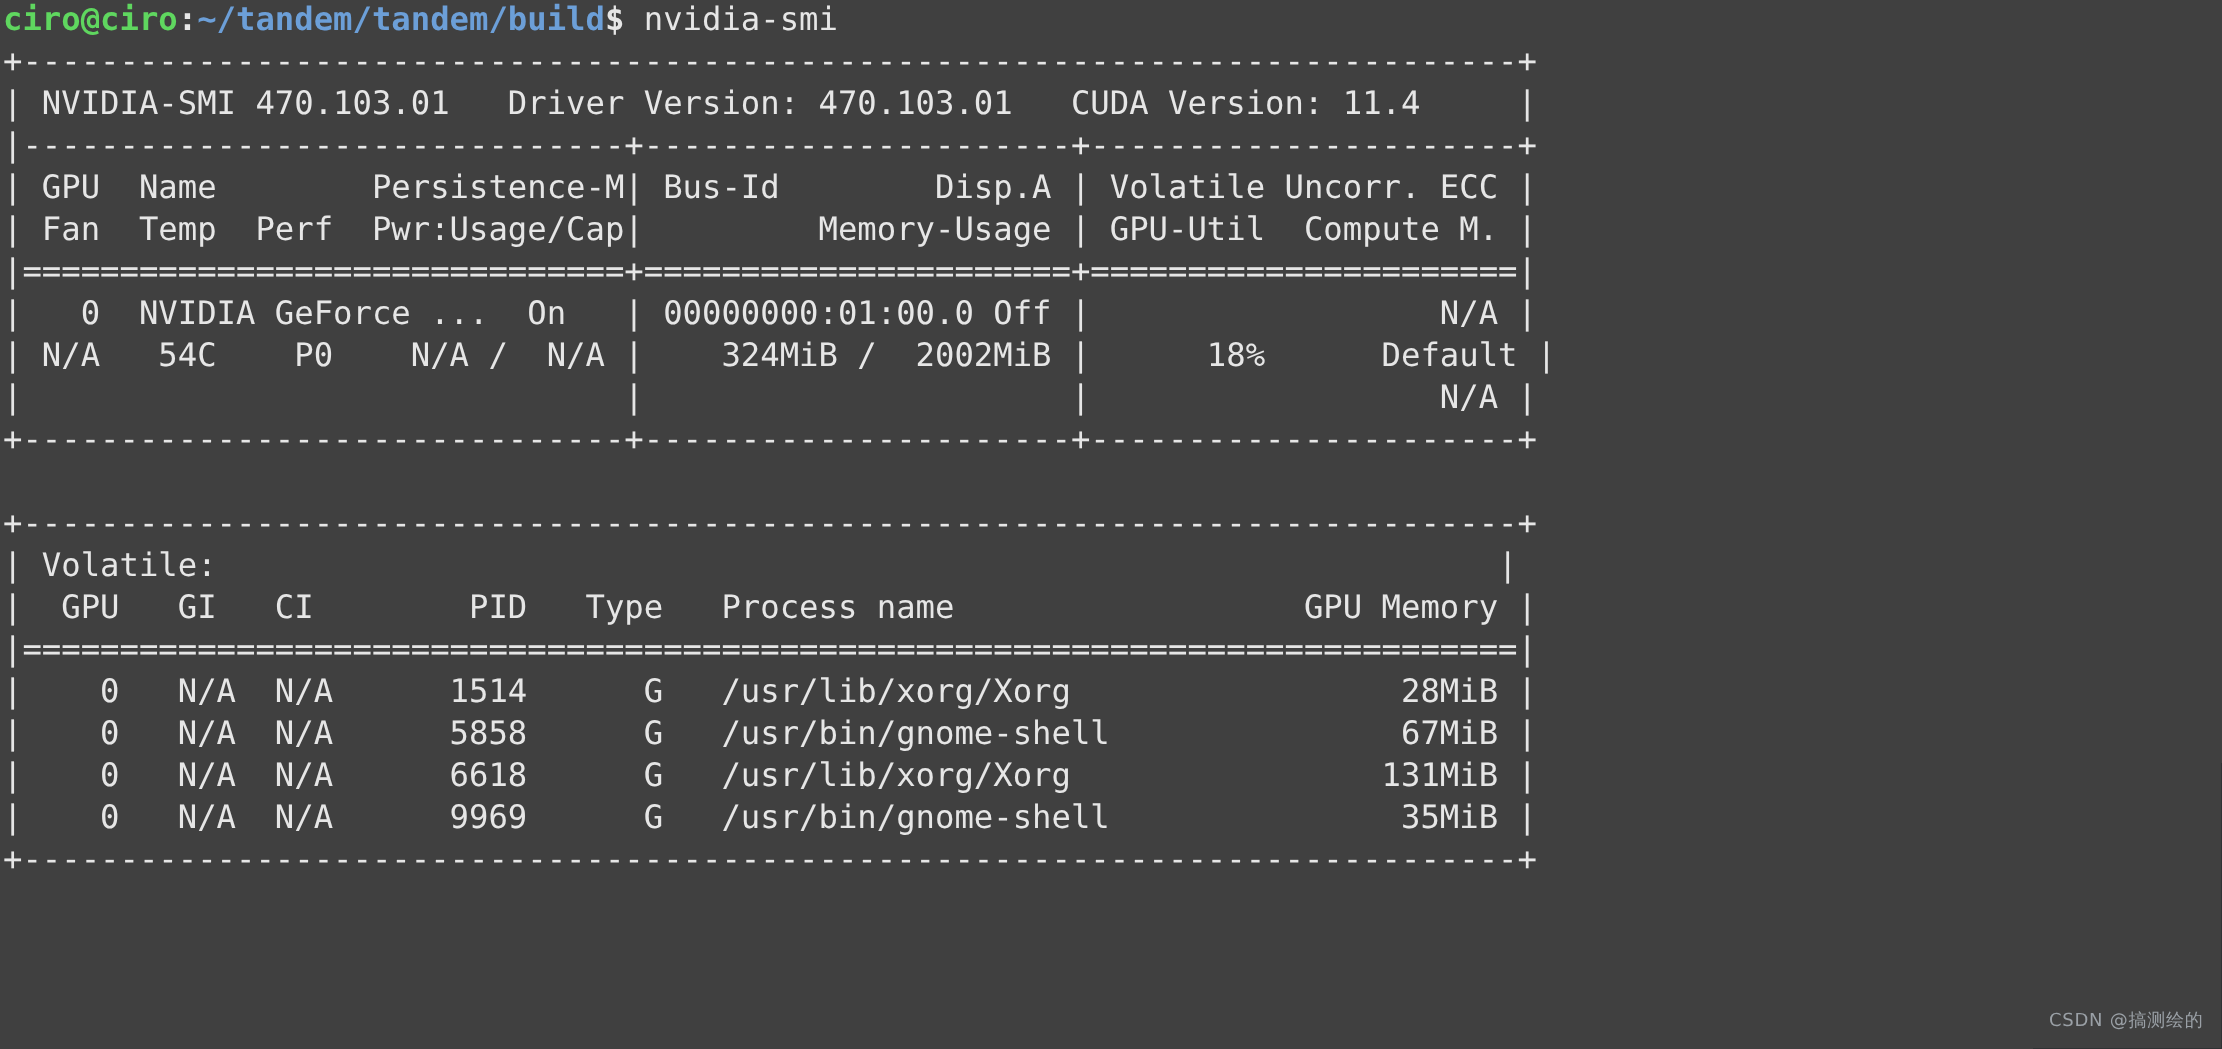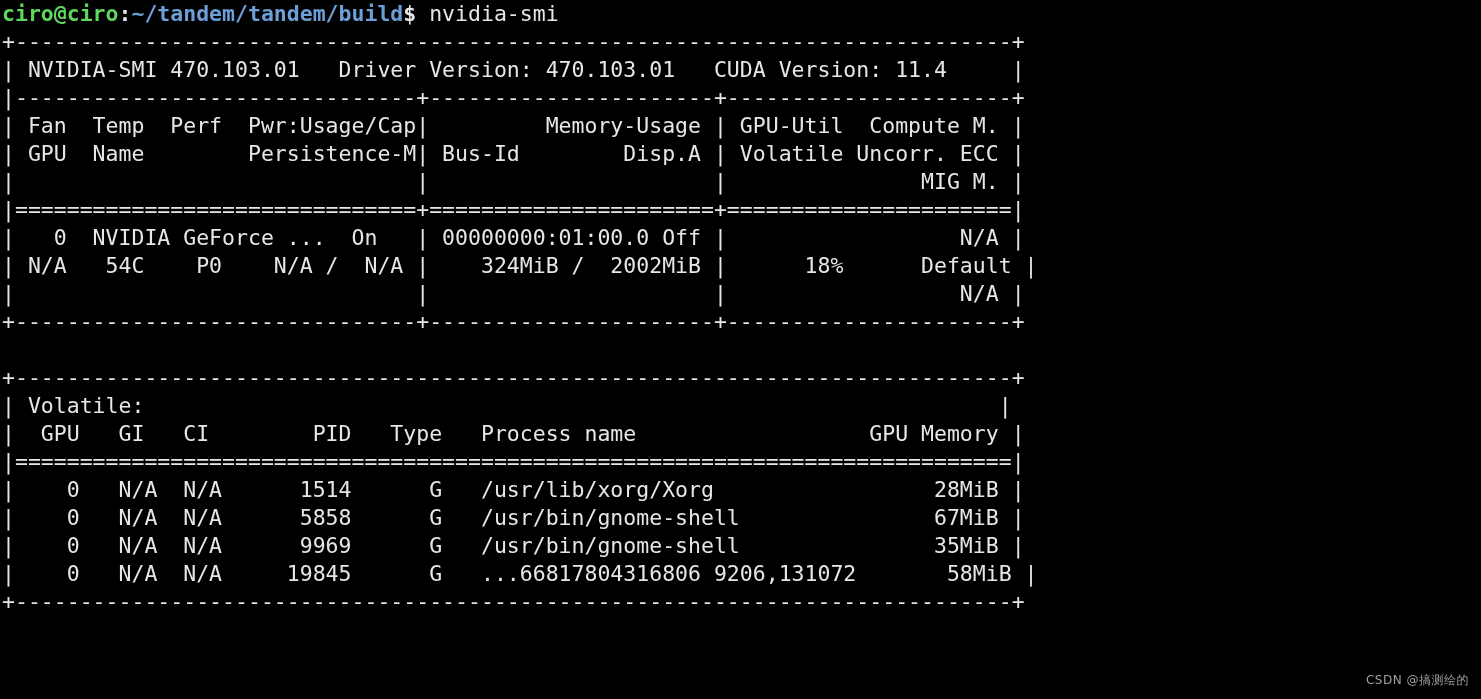--- a/index.html
+++ b/index.html
@@ -11,21 +11,21 @@
   body {
     width: 1481px;
     height: 699px;
     overflow: hidden;
     font-family: "DejaVu Sans Mono", "Liberation Mono", monospace;
   }
   #terminal {
     position: relative;
     width: 1481px;
     height: 699px;
-    background: #000000;
+    background: #404040;
     padding: 0;
     box-sizing: border-box;
   }
   .line {
     height: 28px;
     line-height: 28px;
     font-size: 21.5px;
     letter-spacing: 0px;
     color: #e6e6e6;
     white-space: pre;
@@ -55,35 +55,34 @@
 <body>
 
 <div id="terminal">
 
   <div class="line prompt-line"><span class="c-user">ciro@ciro</span><span class="c-punct">:</span><span class="c-path">~/tandem/tandem/build</span><span class="c-punct">$</span><span class="c-cmd"> nvidia-smi</span></div>
 
 
   <div class="line">+-----------------------------------------------------------------------------+</div>
   <div class="line">| NVIDIA-SMI 470.103.01   Driver Version: 470.103.01   CUDA Version: 11.4     |</div>
   <div class="line">|-------------------------------+----------------------+----------------------+</div>
+  <div class="line">| GPU  Name        Persistence-M| Bus-Id        Disp.A | Volatile Uncorr. ECC |</div>
   <div class="line">| Fan  Temp  Perf  Pwr:Usage/Cap|         Memory-Usage | GPU-Util  Compute M. |</div>
-  <div class="line">| GPU  Name        Persistence-M| Bus-Id        Disp.A | Volatile Uncorr. ECC |</div>
-  <div class="line">|                               |                      |               MIG M. |</div>
   <div class="line">|===============================+======================+======================|</div>
   <div class="line">|   0  NVIDIA GeForce ...  On   | 00000000:01:00.0 Off |                  N/A |</div>
   <div class="line">| N/A   54C    P0    N/A /  N/A |    324MiB /  2002MiB |      18%      Default |</div>
   <div class="line">|                               |                      |                  N/A |</div>
   <div class="line">+-------------------------------+----------------------+----------------------+</div>
 
   <div class="line"></div>
 
   <div class="line">+-----------------------------------------------------------------------------+</div>
   <div class="line">| Volatile:                                                                  |</div>
   <div class="line">|  GPU   GI   CI        PID   Type   Process name                  GPU Memory |</div>
   <div class="line">|=============================================================================|</div>
   <div class="line">|    0   N/A  N/A      1514      G   /usr/lib/xorg/Xorg                 28MiB |</div>
   <div class="line">|    0   N/A  N/A      5858      G   /usr/bin/gnome-shell               67MiB |</div>
+  <div class="line">|    0   N/A  N/A      6618      G   /usr/lib/xorg/Xorg                131MiB |</div>
   <div class="line">|    0   N/A  N/A      9969      G   /usr/bin/gnome-shell               35MiB |</div>
-  <div class="line">|    0   N/A  N/A     19845      G   ...66817804316806 9206,131072       58MiB |</div>
   <div class="line">+-----------------------------------------------------------------------------+</div>
 
   <div class="watermark">CSDN @搞测绘的</div>
 </div>
 
 </body></html>

